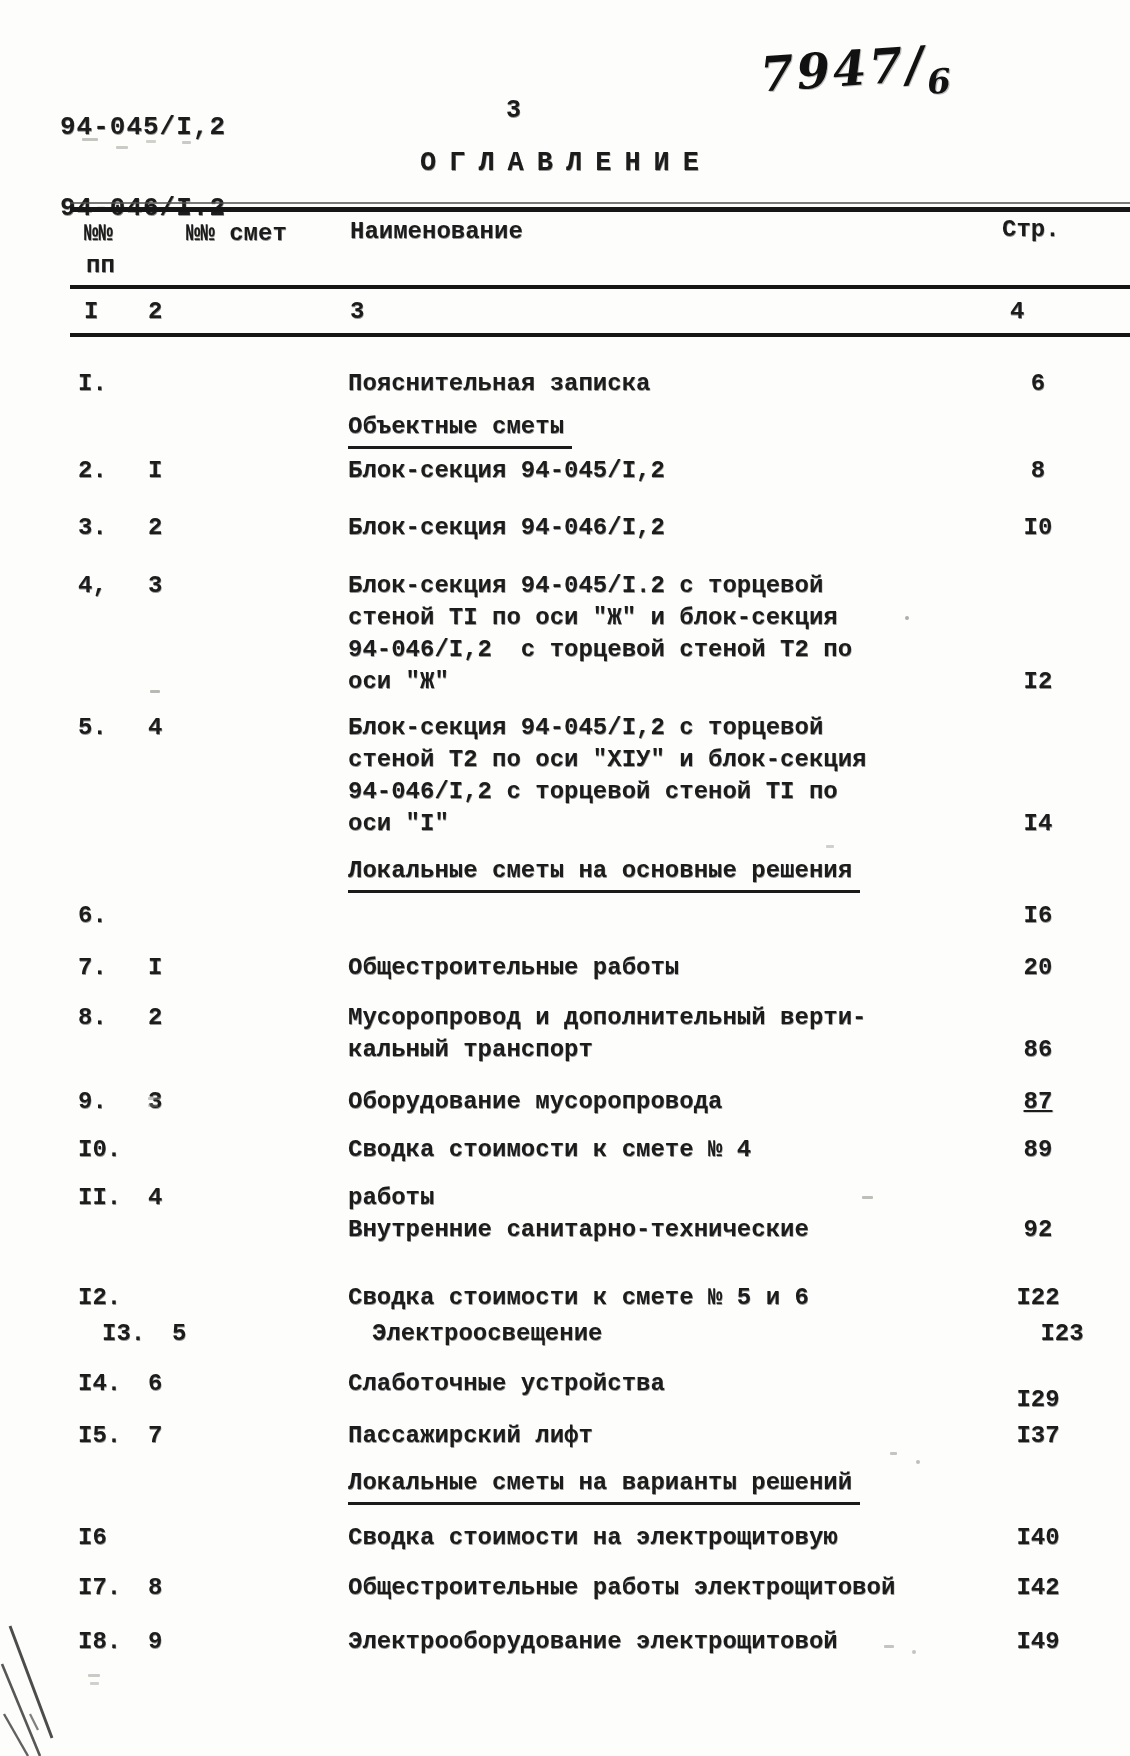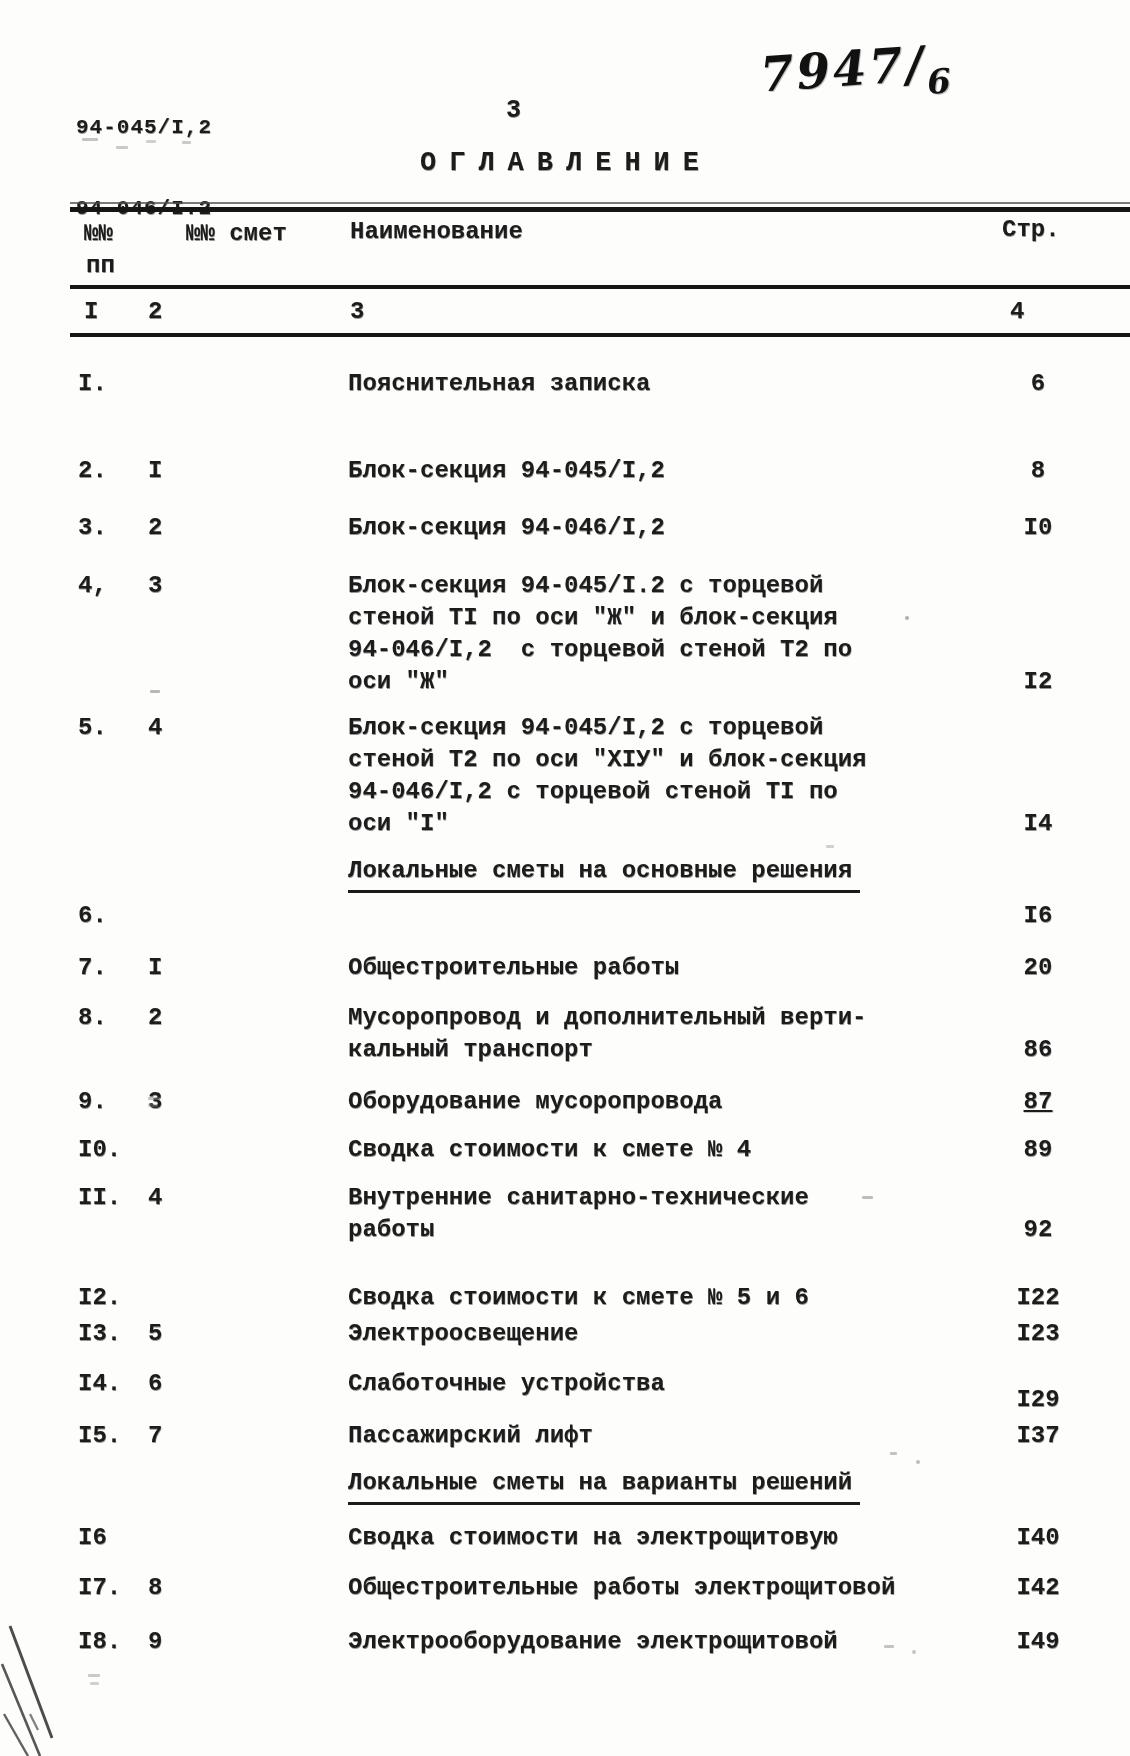--- a/index.html
+++ b/index.html
@@ -8,21 +8,21 @@
     width:1130px;height:1756px;
     margin:0 auto;
     background:#fdfdfb;
     overflow:hidden;
     font-family:"Liberation Mono","DejaVu Sans Mono",monospace;
     font-weight:bold;
     color:#1c1c1c;
     text-shadow:0.5px 0.5px 0.6px rgba(25,25,25,.45);
   }
   
-  .doc-codes{position:absolute;left:76px;top:60px;font-size:21px;line-height:27px;letter-spacing:1px;white-space:pre;}
+  .doc-codes{position:absolute;left:60px;top:60px;font-size:26px;line-height:27px;letter-spacing:1px;white-space:pre;}
   .page-num{position:absolute;left:506px;top:96px;font-size:25px;}
   .doc-title{position:absolute;left:420px;top:148px;font-size:27px;letter-spacing:13px;white-space:pre;}
   .handwritten{
     position:absolute;left:760px;top:40px;
     font-family:"DejaVu Serif",serif;font-style:italic;font-weight:bold;
     font-size:48px;color:#111;transform:rotate(-4deg);letter-spacing:3px;
     text-shadow:1px 1px 0 rgba(0,0,0,.25);
   }
   .handwritten .denom{font-size:34px;position:relative;top:14px;letter-spacing:0;}
   
@@ -92,20 +92,21 @@
   <div class="cnum cnum-4">4</div>
 
   <div id="rows">
       <div class="row" style="top: 368px;">
         <span class="c-num">I.</span>
         <div class="c-name">
           <div class="nline">Пояснительная записка</div>
         </div>
         <span class="c-page" style="top: 0px;">6</span>
       </div>
+      <div class="section" style="top: 412px;">Объектные сметы</div>
       <div class="row" style="top: 455px;">
         <span class="c-num">2.</span>
         <span class="c-smeta">I</span>
         <div class="c-name">
           <div class="nline">Блок-секция 94-045/I,2</div>
         </div>
         <span class="c-page" style="top: 0px;">8</span>
       </div>
       <div class="row" style="top: 512px;">
         <span class="c-num">3.</span>
@@ -171,33 +172,33 @@
         <span class="c-num">I0.</span>
         <div class="c-name">
           <div class="nline">Сводка стоимости к смете № 4</div>
         </div>
         <span class="c-page" style="top: 0px;">89</span>
       </div>
       <div class="row" style="top: 1182px;">
         <span class="c-num">II.</span>
         <span class="c-smeta">4</span>
         <div class="c-name">
+          <div class="nline">работы</div>
           <div class="nline">Внутренние санитарно-технические</div>
-          <div class="nline">работы</div>
         </div>
         <span class="c-page" style="top: 32px;">92</span>
       </div>
       <div class="row" style="top: 1266px; margin-top: 16px;">
         <span class="c-num">I2.</span>
         <div class="c-name">
           <div class="nline">Сводка стоимости к смете № 5 и 6</div>
         </div>
         <span class="c-page" style="top: 0px;">I22</span>
       </div>
-      <div class="row" style="top: 1318px;">
+      <div class="row" style="top: 1318px; margin-left: 24px;">
         <span class="c-num">I3.</span>
         <span class="c-smeta">5</span>
         <div class="c-name">
           <div class="nline">Электроосвещение</div>
         </div>
         <span class="c-page" style="top: 0px;">I23</span>
       </div>
       <div class="row" style="top: 1368px;">
         <span class="c-num">I4.</span>
         <span class="c-smeta">6</span>

